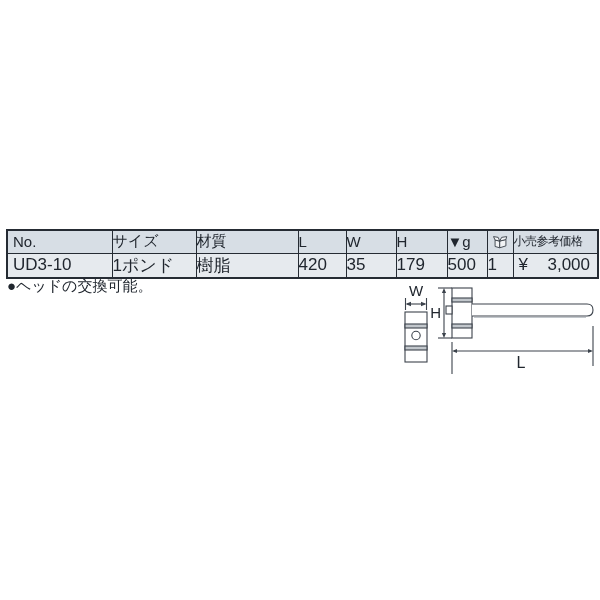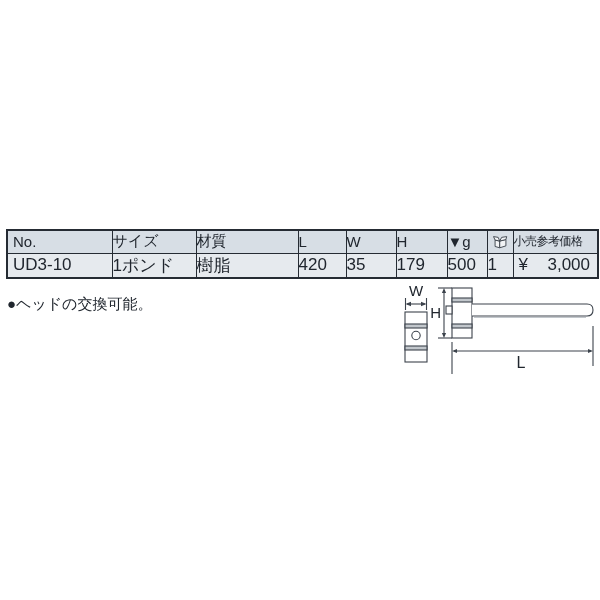--- a/index.html
+++ b/index.html
@@ -44,21 +44,21 @@
   table.spec th.price-h{font-size:12px;letter-spacing:-0.5px;margin-left:18px;}
   table.spec td{font-size:17px;}
   .al{text-align:left !important;padding-left:5px !important;}
   td.price-cell{padding:0 7px 0 5px;}
   .price-flex{display:flex;justify-content:space-between;align-items:center;height:100%;}
   .icon-cell svg{display:block;margin:0 auto;}
 
   
   .note{
     position:absolute;
-    left:7px;top:295px;
+    left:7px;top:277px;
     font-size:15px;
     line-height:17px;
   }
 
   
   .diagram{
     position:absolute;
     left:390px;top:282px;
     width:212px;height:100px;
   }

